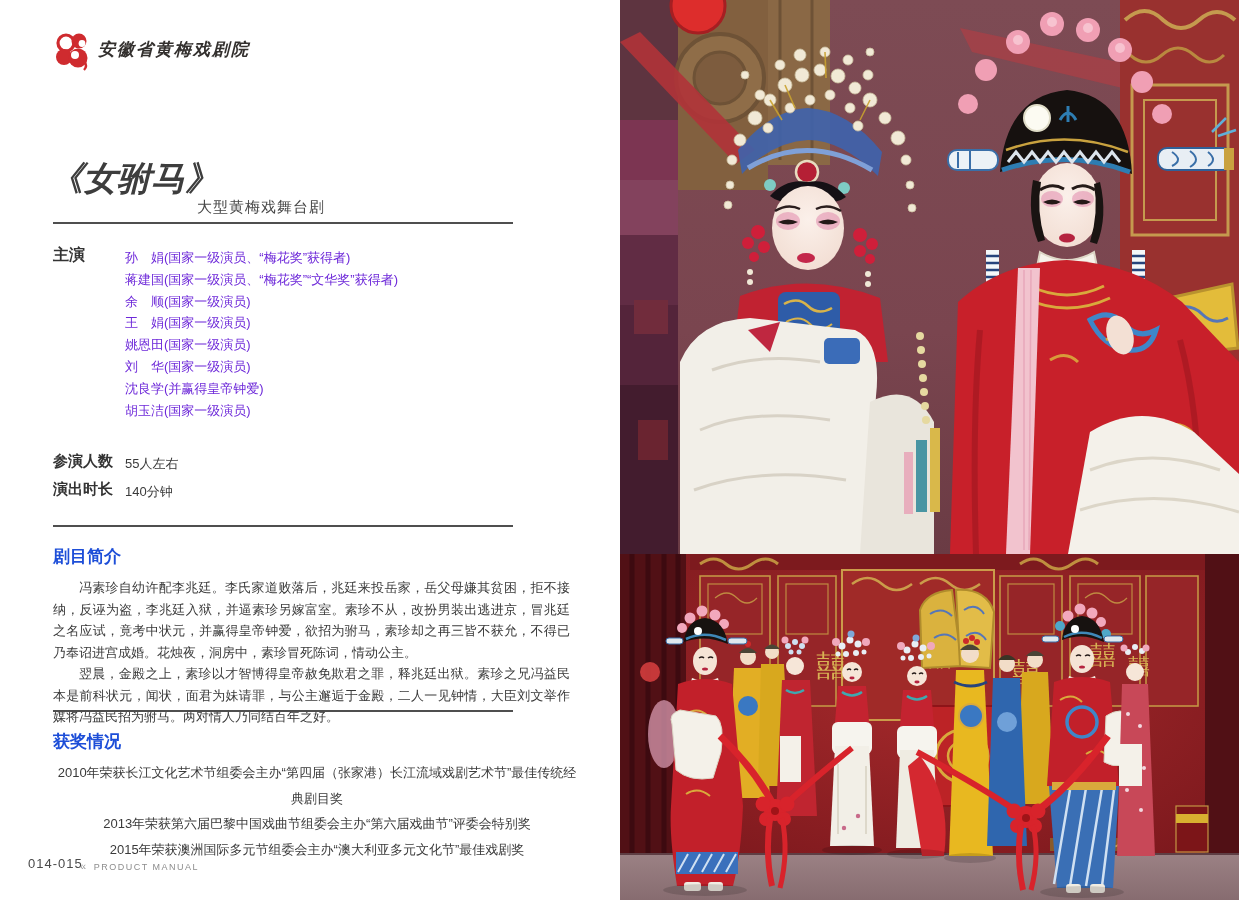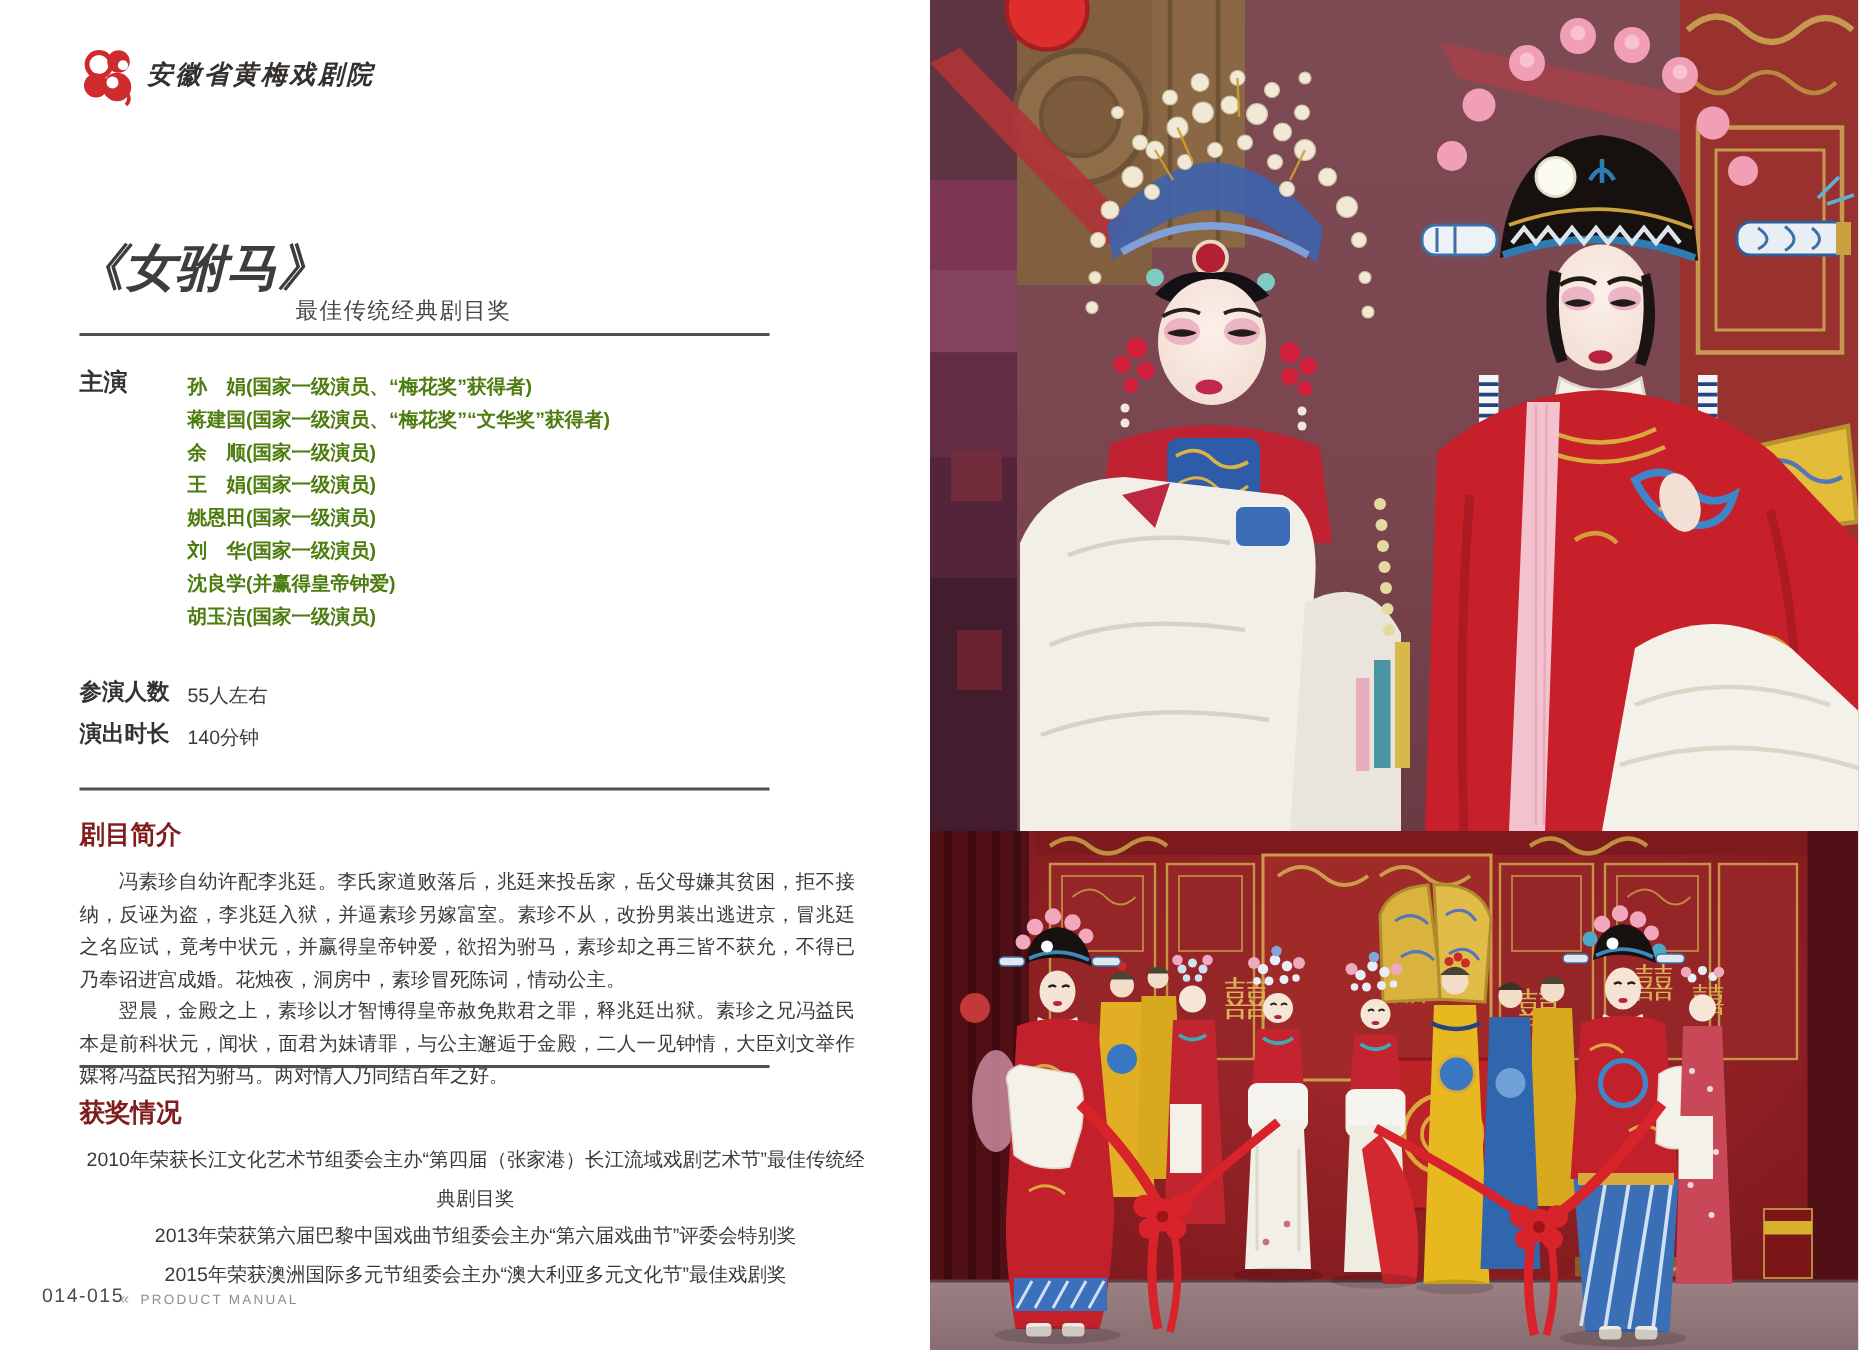--- a/index.html
+++ b/index.html
@@ -11,24 +11,24 @@
   
   .org-name{
     left:98px;top:38px;font-family:"DejaVu Serif","Liberation Serif",serif;
     font-style:italic;font-weight:bold;font-size:17px;color:#33302e;letter-spacing:2px;
   }
   .title-main{left:49px;top:156px;font-size:34px;font-weight:bold;color:#3d3d3d;letter-spacing:0px;font-style:italic;}
   .title-sub{left:197px;top:198px;font-size:15px;color:#474747;letter-spacing:1px;}
   .rule{left:53px;width:460px;height:0;border-top:2px solid #4f4f4f;}
   .cast-label{left:53px;top:245px;font-size:16px;font-weight:bold;color:#333;}
   .cast-list{left:125px;top:247px;width:480px;}
-  .cast-list div{font-size:13px;line-height:21.8px;color:#4d7c0f;font-weight:bold;}
+  .cast-list div{font-size:13px;line-height:21.8px;color:#6d28d9;}
   .stat-label{font-size:15px;font-weight:bold;color:#333;}
   .stat-value{font-size:13px;color:#3a3a3a;}
-  .sec-heading{font-size:17px;font-weight:bold;color:#7f1d1d;}
+  .sec-heading{font-size:17px;font-weight:bold;color:#1d4ed8;}
   .synopsis{left:53px;top:577px;width:517px;}
   .synopsis p{margin:0;font-size:13px;line-height:21.5px;text-align:justify;text-indent:26px;color:#3a3a3a;}
   .awards{left:57px;top:760px;width:520px;text-align:center;}
   .awards div{font-size:13px;line-height:25.5px;color:#3a3a3a;}
   .footer-pages{left:28px;top:856px;font-size:13px;letter-spacing:1px;color:#4a4a4a;}
   .footer-label{left:80px;top:860px;font-size:9px;letter-spacing:1.5px;color:#8d8d8d;}
   .footer-label .mark{font-size:11px;color:#9a9a9a;margin-right:6px;}
   
   .photo-top{left:620px;top:0;width:619px;height:554px;overflow:hidden;}
   .photo-bottom{left:620px;top:554px;width:619px;height:346px;overflow:hidden;}
@@ -46,21 +46,21 @@
       <circle cx="28" cy="12.5" r="3.4" fill="#ffffff"></circle>
       <circle cx="10" cy="26" r="8" fill="#cf2b2f"></circle>
       <circle cx="24" cy="27" r="9.5" fill="#cf2b2f"></circle>
       <circle cx="21" cy="24" r="4" fill="#ffffff"></circle>
       <path d="M30,30 Q34,35 30,39" fill="none" stroke="#cf2b2f" stroke-width="2.4"></path>
     </svg>
   </div>
   <div class="abs org-name">安徽省黄梅戏剧院</div>
 
   <div class="abs title-main">《女驸马》</div>
-  <div class="abs title-sub">最佳传统经典剧目奖</div>
+  <div class="abs title-sub">大型黄梅戏舞台剧</div>
   <div class="abs rule" style="top:222px;"></div>
 
   <div class="abs cast-label">主演</div>
   <div class="abs cast-list">
     <div>孙　娟(国家一级演员、“梅花奖”获得者)</div>
     <div>蒋建国(国家一级演员、“梅花奖”“文华奖”获得者)</div>
     <div>余　顺(国家一级演员)</div>
     <div>王　娟(国家一级演员)</div>
     <div>姚恩田(国家一级演员)</div>
     <div>刘　华(国家一级演员)</div>

